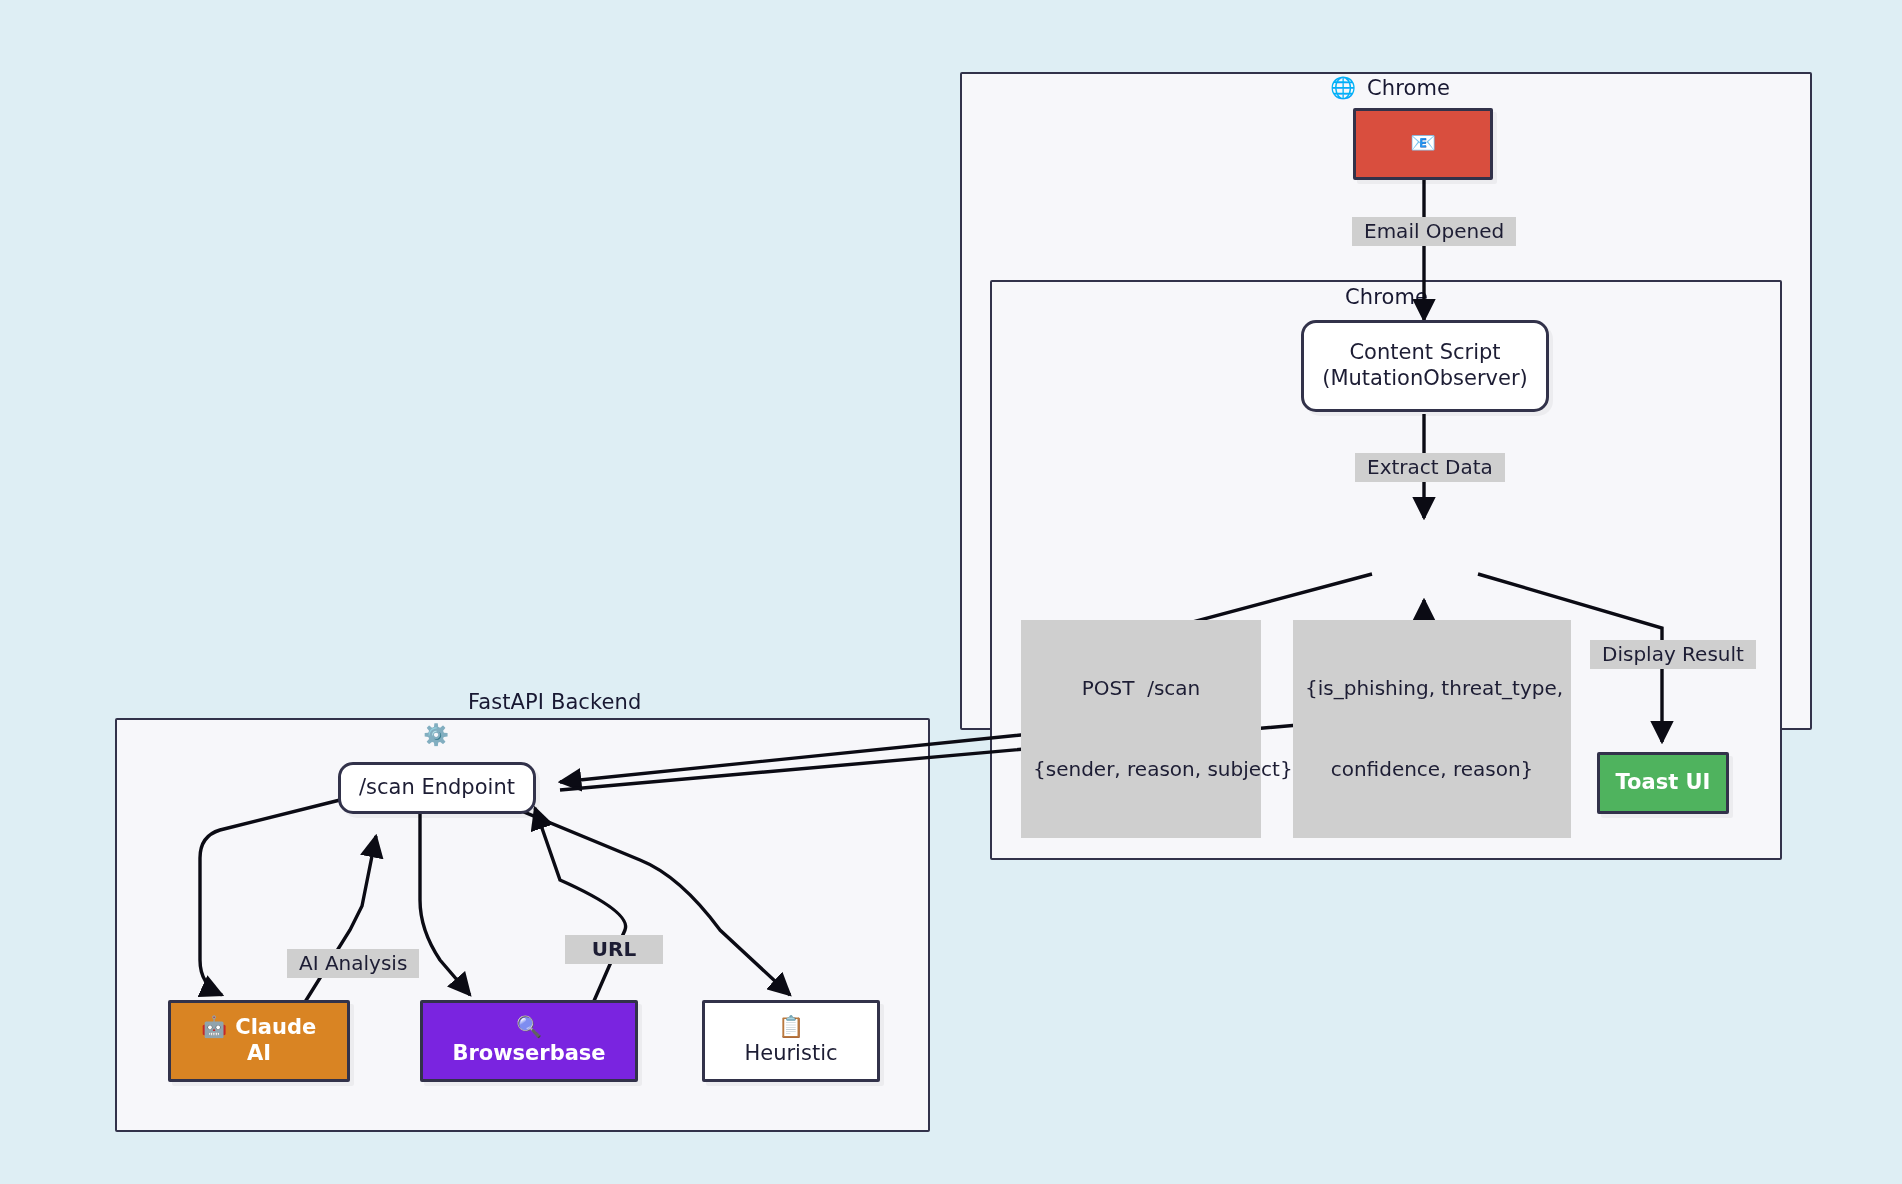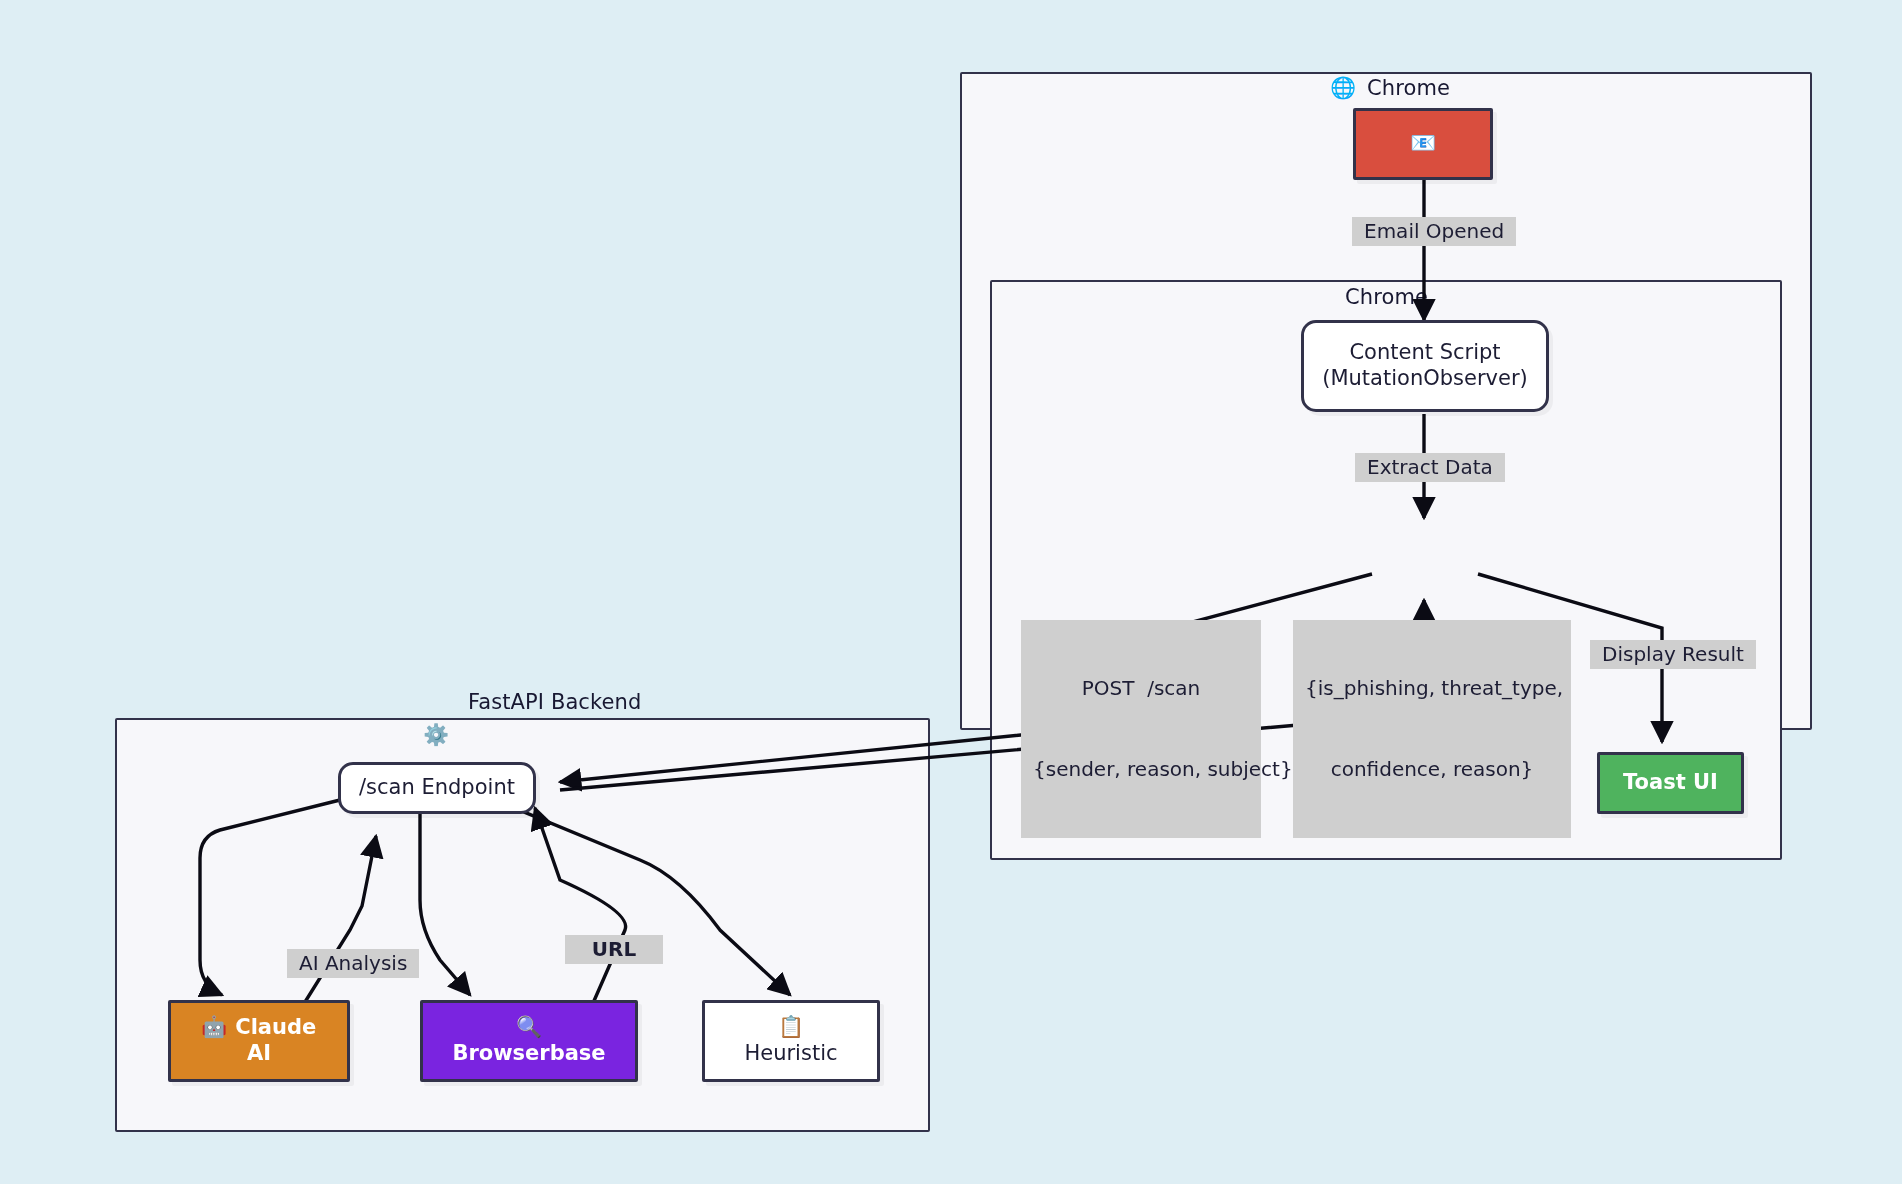--- a/index.html
+++ b/index.html
@@ -150,21 +150,21 @@
   <div class="node red" style="left:1353px; top:108px; width:140px; height:72px;">
     <span class="emoji">📧</span>
   </div>
 
   <div class="node white" style="left:1301px; top:320px; width:248px; height:92px;">
     <span>Content Script</span>
     <span>(MutationObserver)</span>
   </div>
 
 
-  <div class="node green" style="left:1597px; top:752px; width:147px; height:62px;">
+  <div class="node green" style="left:1597px; top:752px; width:132px; height:62px;">
     <span>Toast UI</span>
   </div>
 
   <div class="node white" style="left:338px; top:762px; width:198px; height:52px;">
     <span>/scan Endpoint</span>
   </div>
 
   <div class="node orange" style="left:168px; top:1000px; width:182px; height:82px;">
     <span><span class="emoji">🤖</span> Claude</span>
     <span>AI</span>

